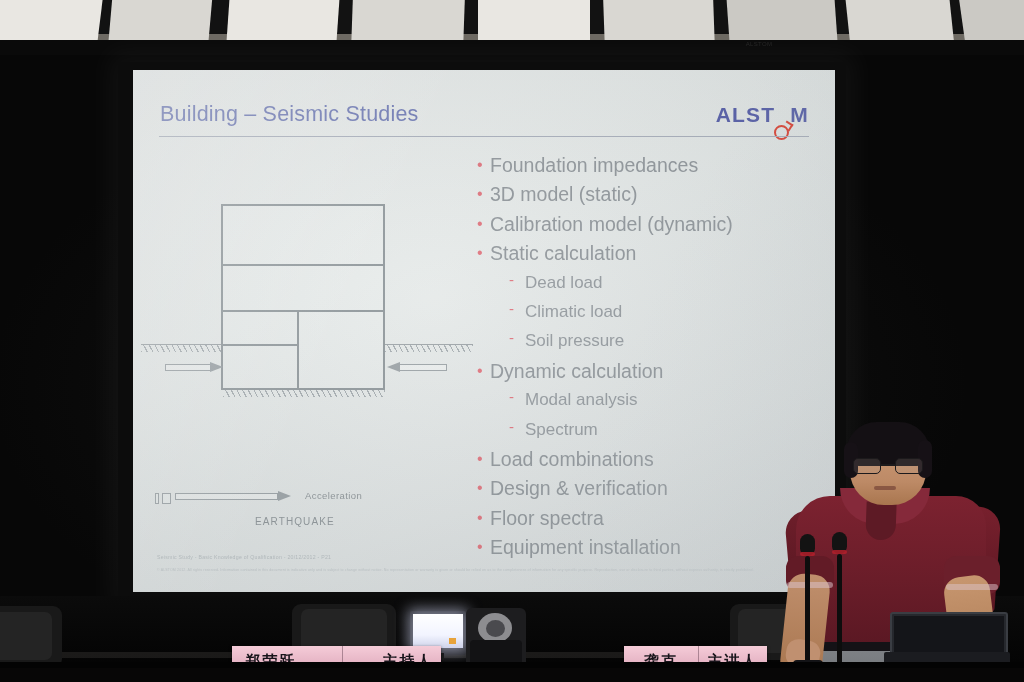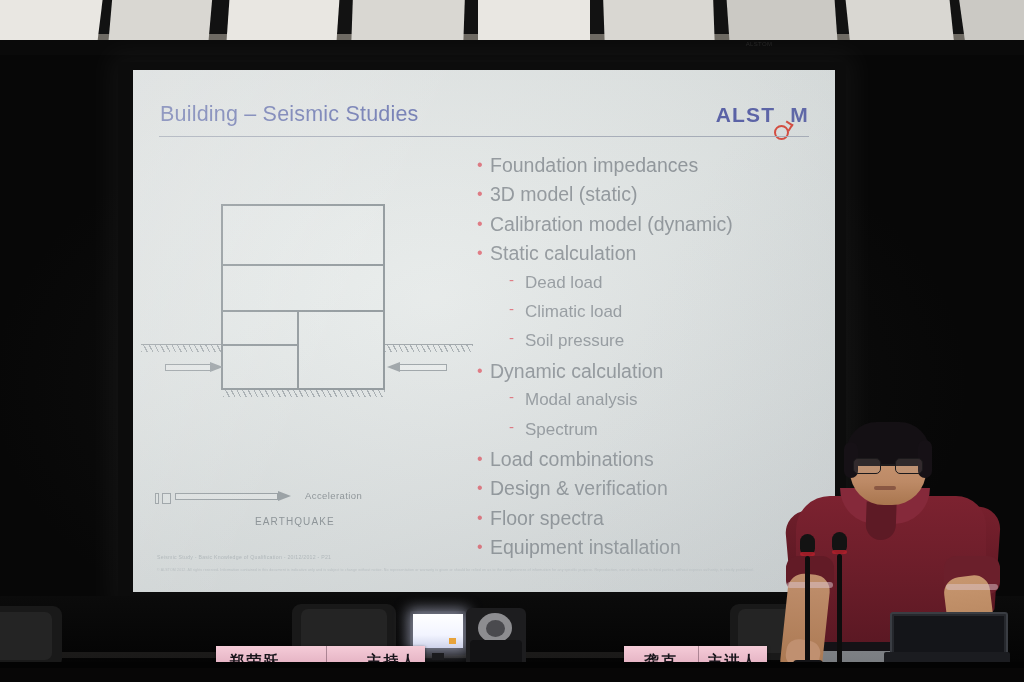--- a/index.html
+++ b/index.html
@@ -418,21 +418,21 @@
   <div class="mic-head" style="left:800px;top:534px;"></div>
   <div class="mic-ring" style="left:800px;top:552px;"></div>
   <div class="mic" style="left:805px;top:556px;height:106px;"></div>
   <div class="mic-base" style="left:793px;top:660px;"></div>
 
   <div class="mic-head" style="left:832px;top:532px;"></div>
   <div class="mic-ring" style="left:832px;top:550px;"></div>
   <div class="mic" style="left:837px;top:554px;height:110px;"></div>
   <div class="mic-base" style="left:825px;top:662px;"></div>
 
-  <div class="plate" style="left:216px;top:646px;gap:32px;">
+  <div class="plate" style="left:232px;top:646px;gap:32px;">
     <div class="cell" style="width:78px;">郑荣跃</div>
     <div class="sep"></div>
     <div class="cell" style="width:66px;">主持人</div>
   </div>
 
   <div class="plate" style="left:624px;top:646px;">
     <div class="cell" style="width:74px;">龚克</div>
     <div class="sep"></div>
     <div class="cell" style="width:68px;">主讲人</div>
   </div>

